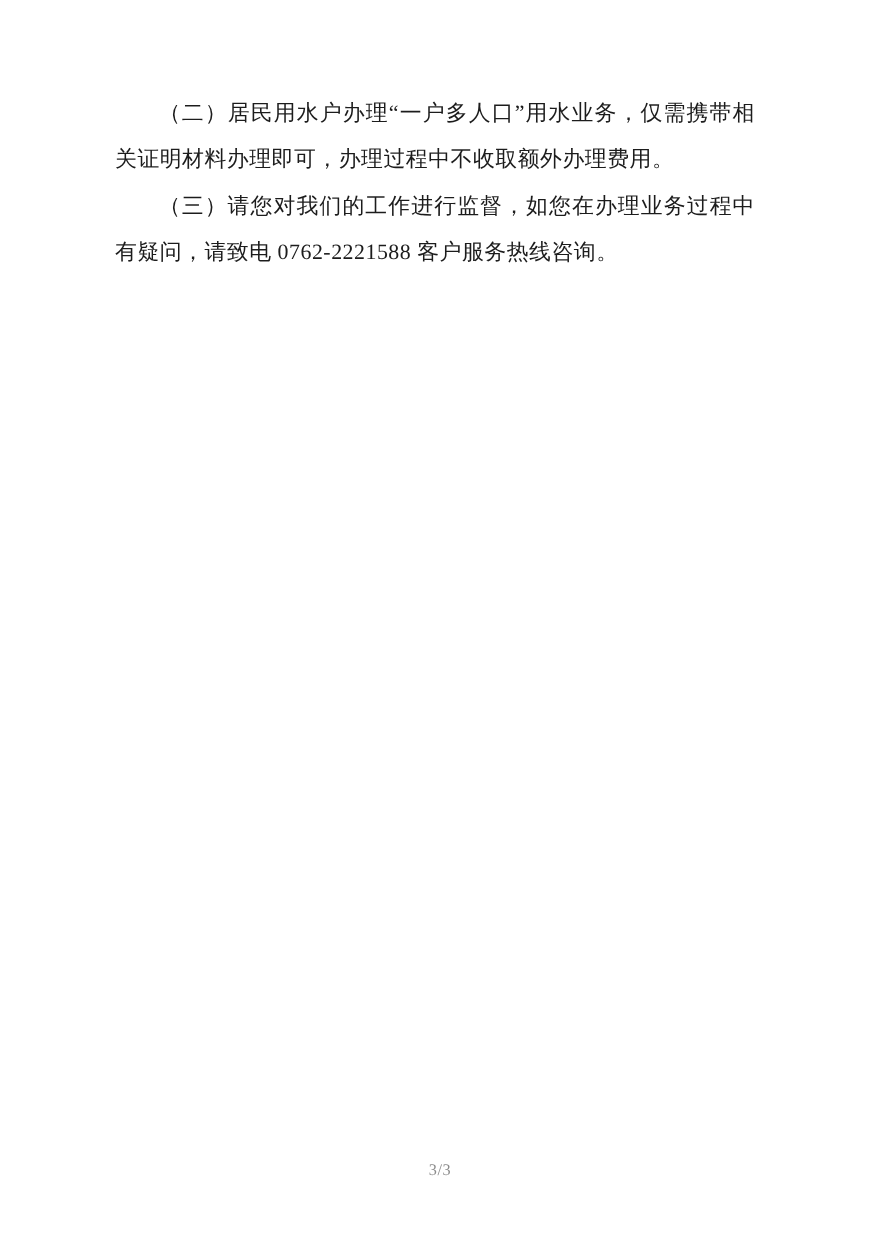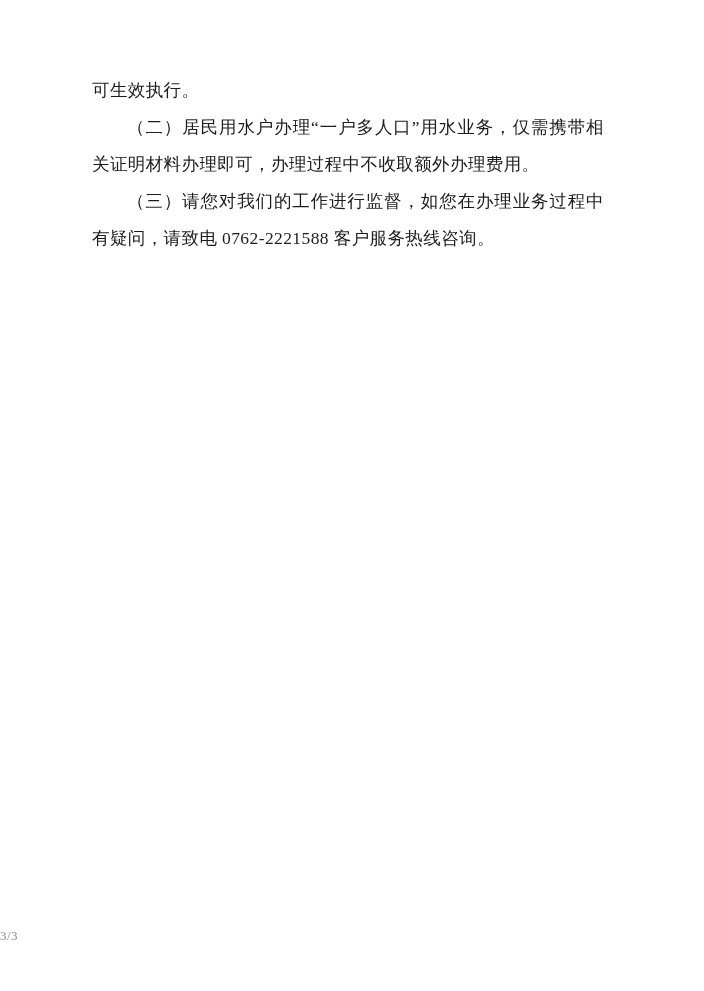--- a/index.html
+++ b/index.html
@@ -40,30 +40,29 @@
     font-family: "Liberation Serif", "DejaVu Serif", serif;
   }
   .para.indent {
     text-indent: 35px;
   }
   .footer {
     position: absolute;
     left: 0;
     top: 928px;
     width: 704px;
-    text-align: left;
+    text-align: center;
     font-size: 13px;
     color: #8c8c8c;
     font-family: "Liberation Serif", "DejaVu Serif", serif;
     letter-spacing: 0.5px;
   }
 </style>
 </head>
 <body>
 
 <div class="page">
   <div class="doc-body">
-    <p class="para">可生效执行。</p>
     <p class="para indent">（二）居民用水户办理“一户多人口”用水业务，仅需携带相关证明材料办理即可，办理过程中不收取额外办理费用。</p>
     <p class="para indent">（三）请您对我们的工作进行监督，如您在办理业务过程中有疑问，请致电 0762-2221588 客户服务热线咨询。</p>
   </div>
   <div class="footer">3/3</div>
 </div>
 
 </body></html>

